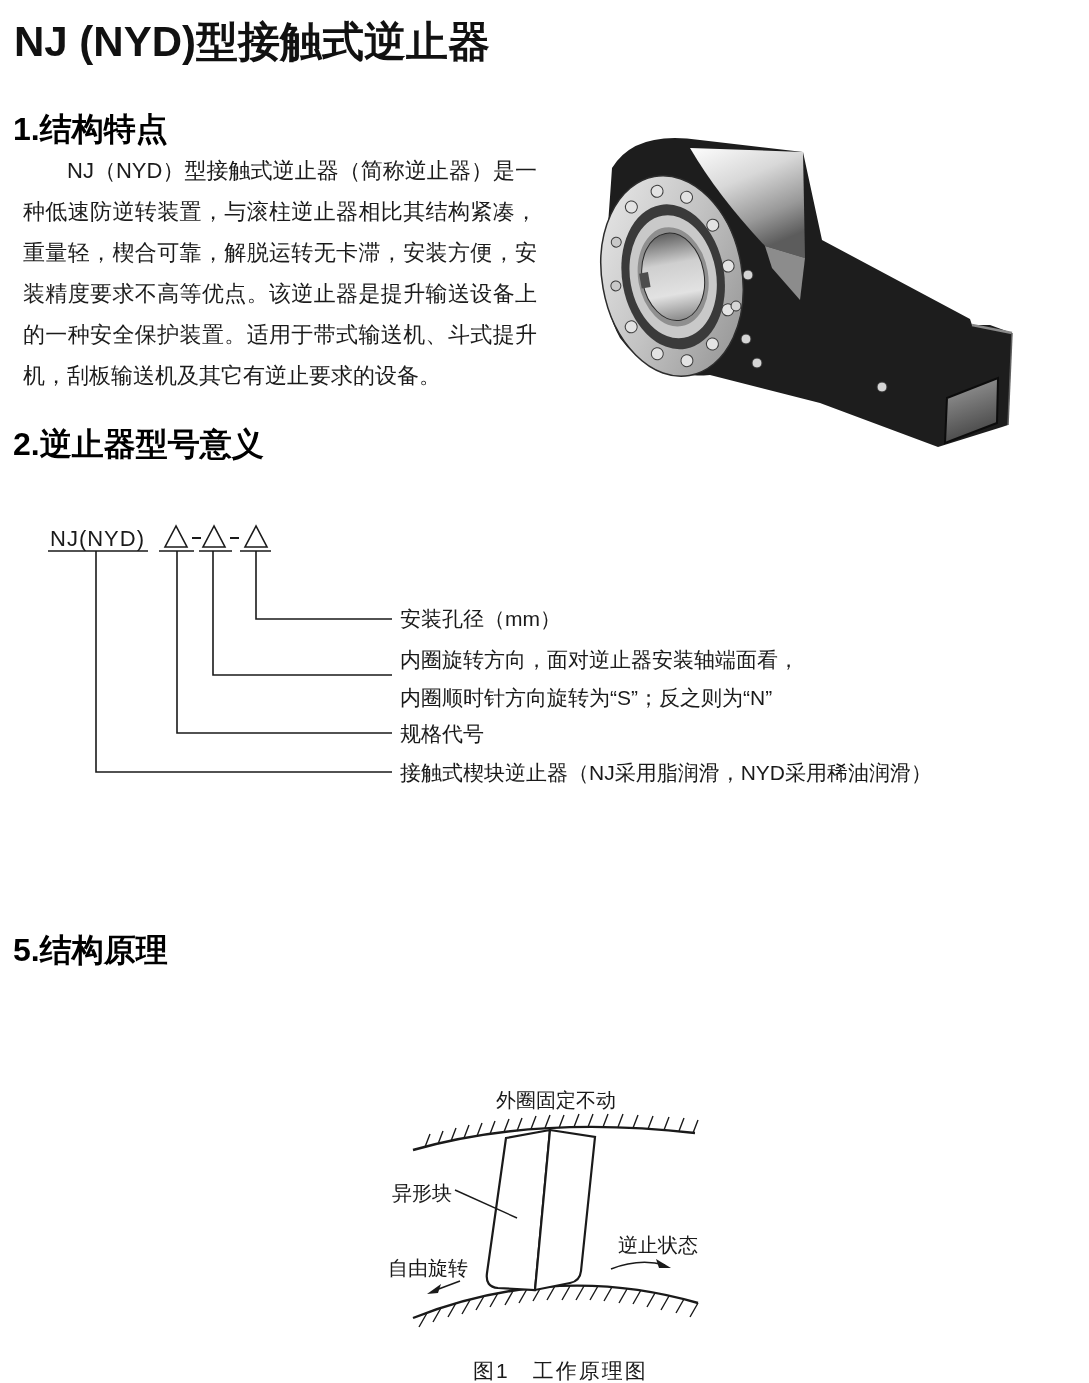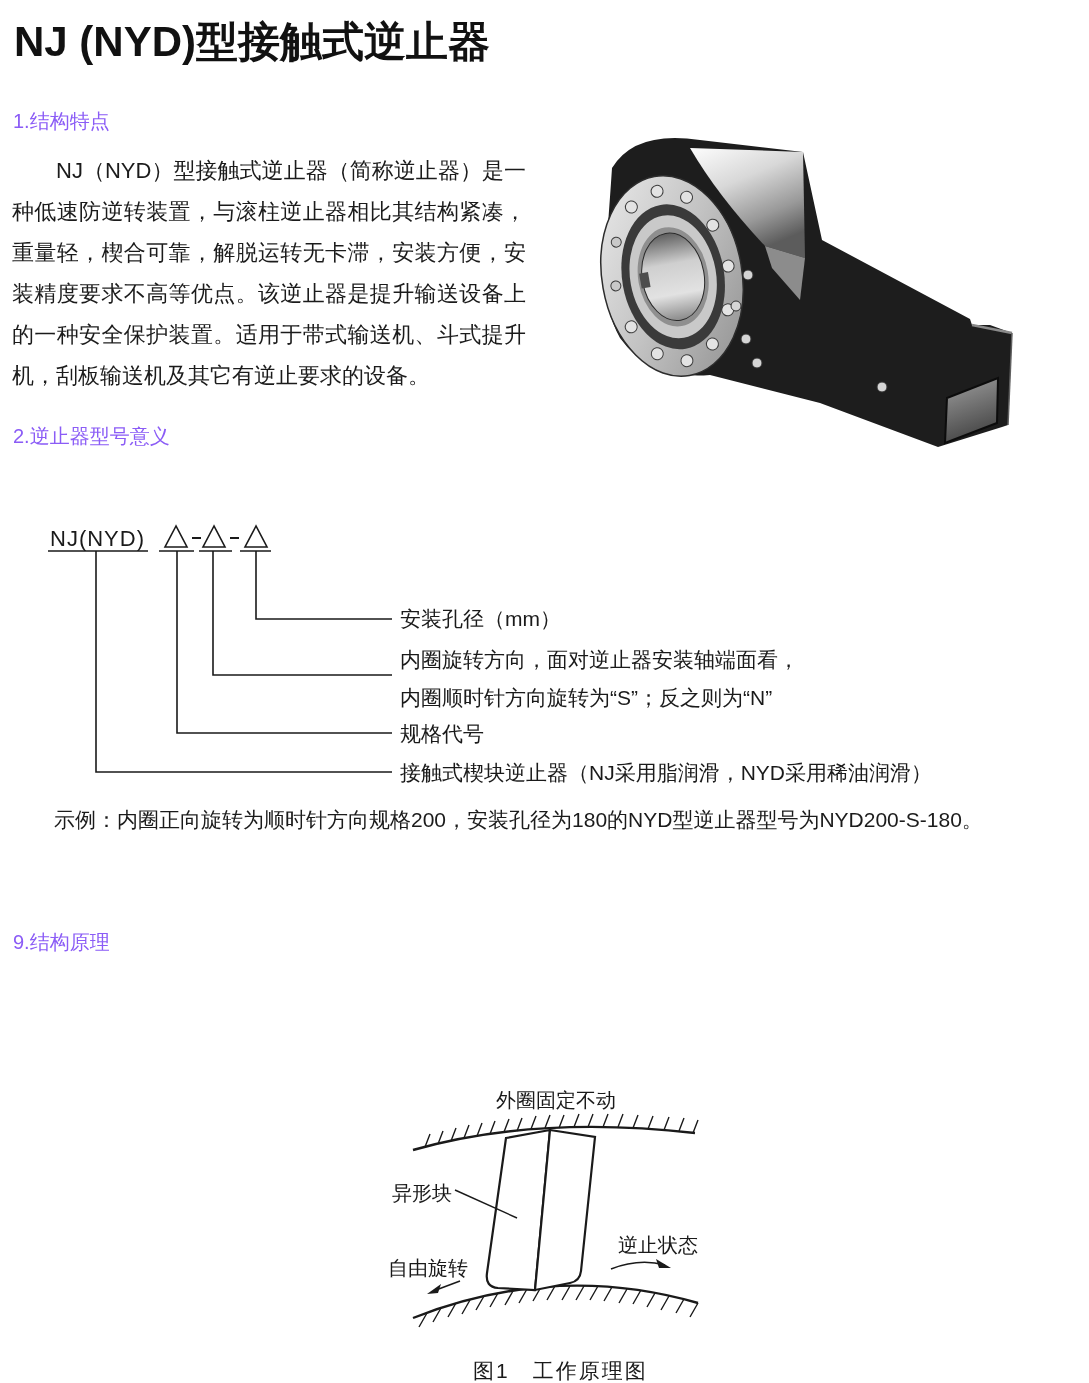--- a/index.html
+++ b/index.html
@@ -4,27 +4,27 @@
 <style>
   html,body{margin:0;padding:0;background:#ffffff;}
   .page{
     position:relative;width:1089px;height:1383px;background:#ffffff;overflow:hidden;
     font-family:"Liberation Sans",sans-serif;color:#1a1a1a;
   }
   .abs{position:absolute;}
   .title{
     left:14px;top:14px;margin:0;font-size:42px;font-weight:bold;letter-spacing:0px;color:#111;
   }
-  .h{font-size:20px;font-weight:400;color:#8b5cf6;}
+  .h{font-size:32px;font-weight:700;color:#000000;}
   .h.sec1{left:13px;top:108px;}
   .h.sec2{left:13px;top:423px;}
   .h.sec3{left:13px;top:929px;}
   p{margin:0;}
   .body{
-    font-size:22px;line-height:41px;text-align:justify;text-indent:2em;color:#1b1b1b;
+    font-size:22px;line-height:41px;text-align:justify;text-indent:2em;color:#1b1b1b;margin-left:11px;
   }
   .p1{left:12px;top:150px;width:514px;}
   .p3{left:12px;top:966px;width:1063px;line-height:36px;}
   .example{
     left:12px;top:806px;width:1064px;font-size:21px;text-indent:2em;white-space:nowrap;color:#1b1b1b;
   }
   svg{display:block;}
   svg text{font-family:"Liberation Sans",sans-serif;fill:#1a1a1a;}
   .photo{left:560px;top:118px;}
   .diagram{left:0px;top:515px;}
@@ -113,23 +113,22 @@
     </g>
     <path d="M48 36 H148 M159 36 H194 M199 36 H232 M240 36 H271" stroke="#1a1a1a" stroke-width="1.6" fill="none"></path>
     <path d="M96 36 V257 H392 M177 36 V218 H392 M213 36 V160 H392 M256 36 V104 H392" stroke="#1a1a1a" stroke-width="1.6" fill="none"></path>
     <text class="dt-label" x="400" y="111">安装孔径（mm）</text>
     <text class="dt-label" x="400" y="152">内圈旋转方向，面对逆止器安装轴端面看，</text>
     <text class="dt-label" x="400" y="190">内圈顺时针方向旋转为“S”；反之则为“N”</text>
     <text class="dt-label" x="400" y="226">规格代号</text>
     <text class="dt-label" x="400" y="265">接触式楔块逆止器（NJ采用脂润滑，NYD采用稀油润滑）</text>
   </svg>
 
-  <p class="abs example">示例：内圈正向旋转为顺时针方向规格200，安装孔径为180的NYD型逆止器型号为NYD200-S-180。</p>
 
-  <div class="abs h sec3">9.结构原理</div>
+  <div class="abs h sec3">5.结构原理</div>
 
   <svg class="abs figure" width="450" height="308" viewBox="0 0 450 308">
     <text class="fig-label" x="166" y="32">外圈固定不动</text>
 
     <path d="M83 75 Q206 40 365 58" fill="none" stroke="#1a1a1a" stroke-width="2.4"></path>
     <path stroke="#1a1a1a" stroke-width="1.4" fill="none" d="M95 72 l5 -13 M108 69 l5 -13 M121 66 l5 -13 M134 63 l5 -13 M147 61 l5 -13 M160 59 l5 -13 M174 57 l5 -13 M187 56 l5 -13 M201 54 l5 -13 M215 53 l5 -13 M229 53 l5 -13 M244 52 l5 -13 M258 52 l5 -13 M273 52 l5 -13 M288 52 l5 -13 M303 53 l5 -13 M318 54 l5 -13 M334 55 l5 -13 M349 56 l5 -13 M363 58 l5 -13"></path>
 
     <path d="M83 243 Q225 187 368 228" fill="none" stroke="#1a1a1a" stroke-width="2.4"></path>
     <path stroke="#1a1a1a" stroke-width="1.4" fill="none" d="M97 238 l-8 14 M111 233 l-8 14 M126 228 l-8 14 M140 225 l-8 14 M154 221 l-8 14 M168 218 l-8 14 M183 216 l-8 14 M197 214 l-8 14 M211 212 l-8 14 M225 211 l-8 14 M240 211 l-8 14 M254 211 l-8 14 M268 211 l-8 14 M282 212 l-8 14 M297 214 l-8 14 M311 215 l-8 14 M325 218 l-8 14 M339 221 l-8 14 M354 224 l-8 14 M368 228 l-8 14"></path>
 

